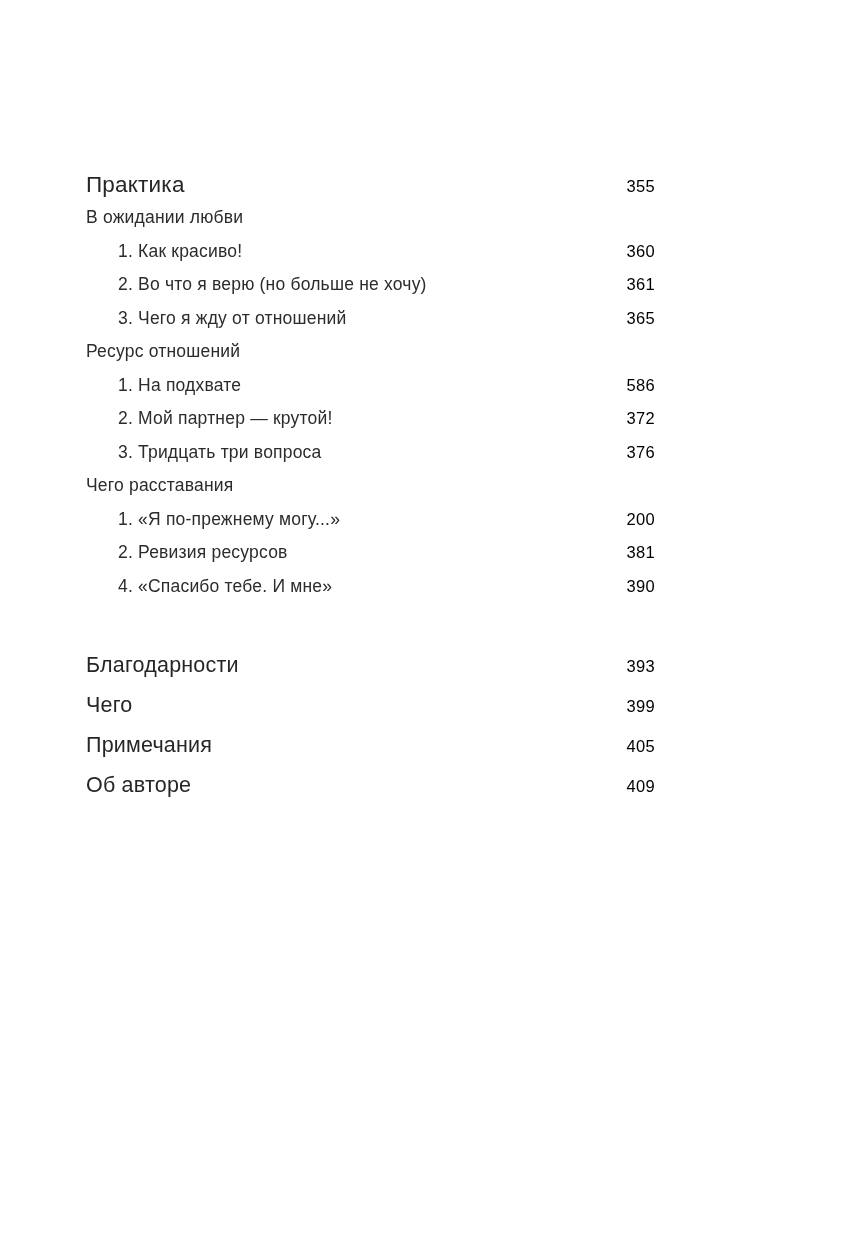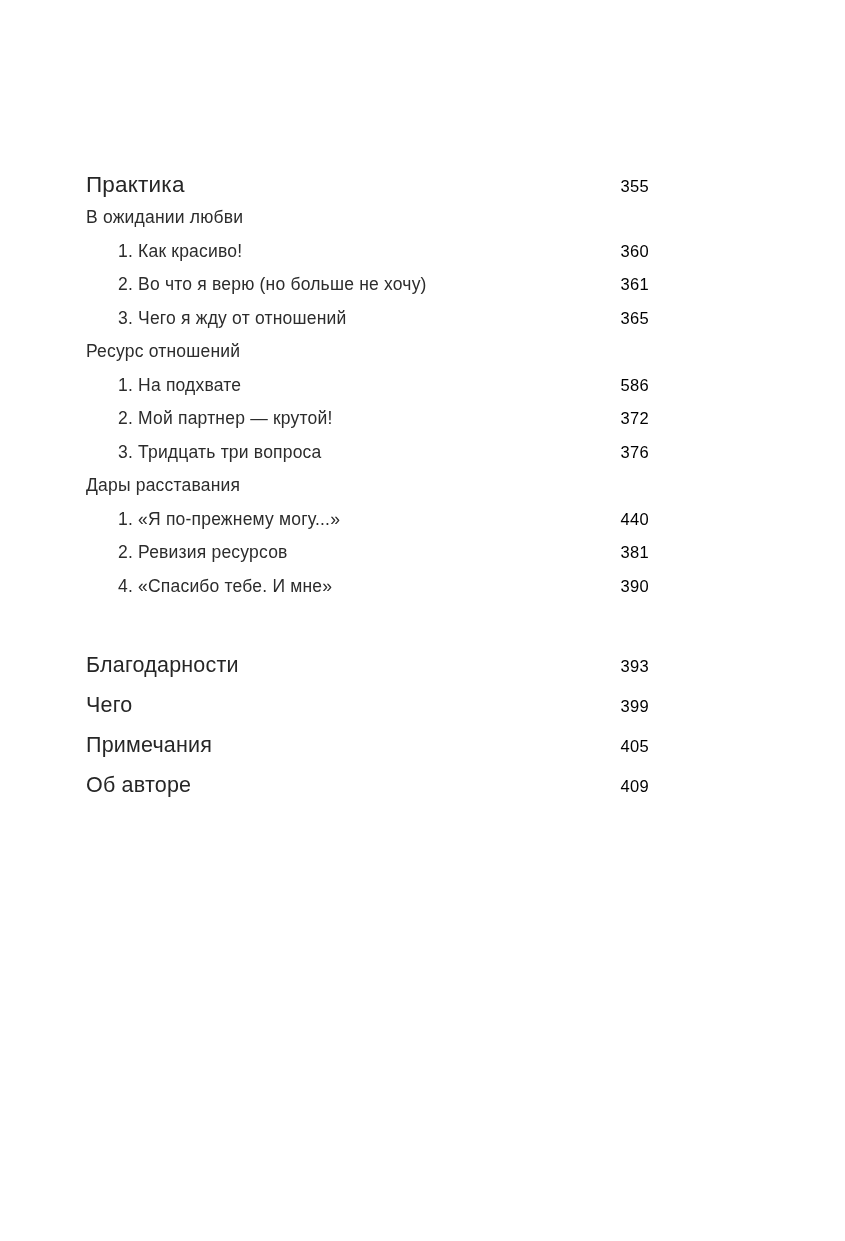--- a/index.html
+++ b/index.html
@@ -16,21 +16,21 @@
   }
   .page {
     position: relative;
     width: 845px;
     height: 1241px;
     background: #ffffff;
   }
   .toc {
     position: absolute;
     left: 86px;
-    right: 196px;
+    right: 190px;
     top: 172px;
   }
   .row {
     display: flex;
     justify-content: space-between;
     align-items: baseline;
   }
   .row .label {
     letter-spacing: 0.2px;
     white-space: nowrap;
@@ -105,25 +105,25 @@
       </div>
       <div class="row item">
         <span class="label">2. Мой партнер — крутой!</span>
         <span class="page-num">372</span>
       </div>
       <div class="row item">
         <span class="label">3. Тридцать три вопроса</span>
         <span class="page-num">376</span>
       </div>
       <div class="row section">
-        <span class="label">Дары расставания</span>
+        <span class="label">Чего расставания</span>
       </div>
       <div class="row item">
         <span class="label">1. «Я по-прежнему могу...»</span>
-        <span class="page-num">440</span>
+        <span class="page-num">200</span>
       </div>
       <div class="row item">
         <span class="label">2. Ревизия ресурсов</span>
         <span class="page-num">381</span>
       </div>
       <div class="row item">
         <span class="label">4. «Спасибо тебе. И мне»</span>
         <span class="page-num">390</span>
       </div>
       <div class="spacer"></div>

